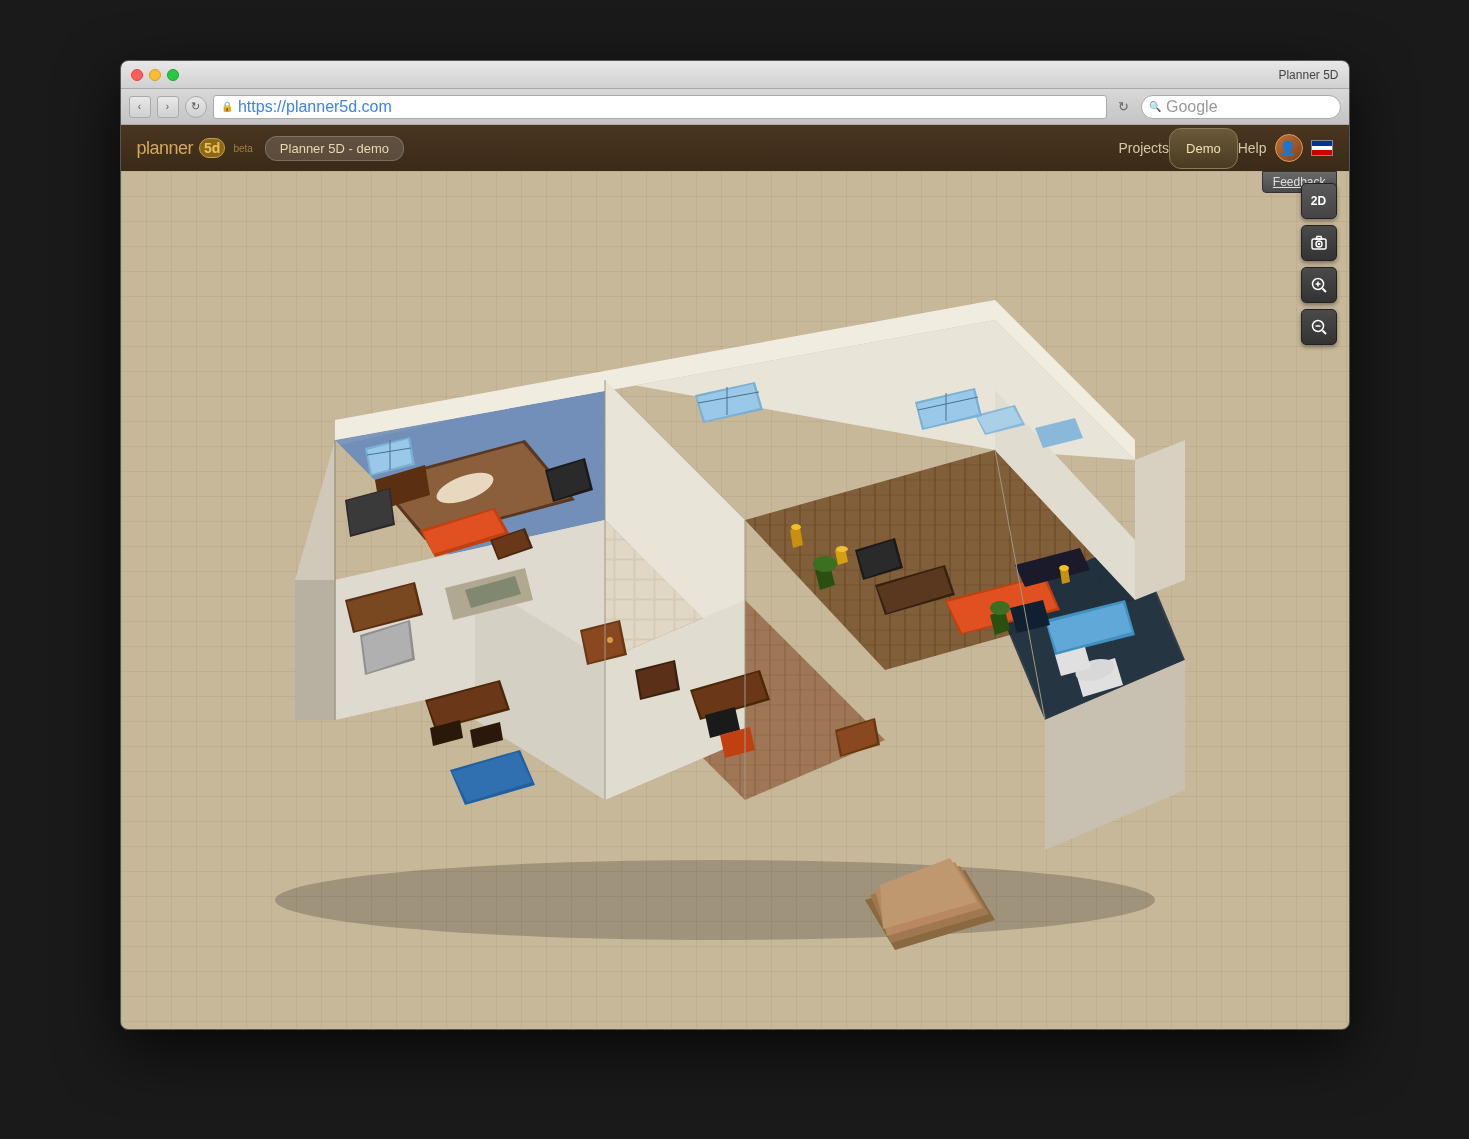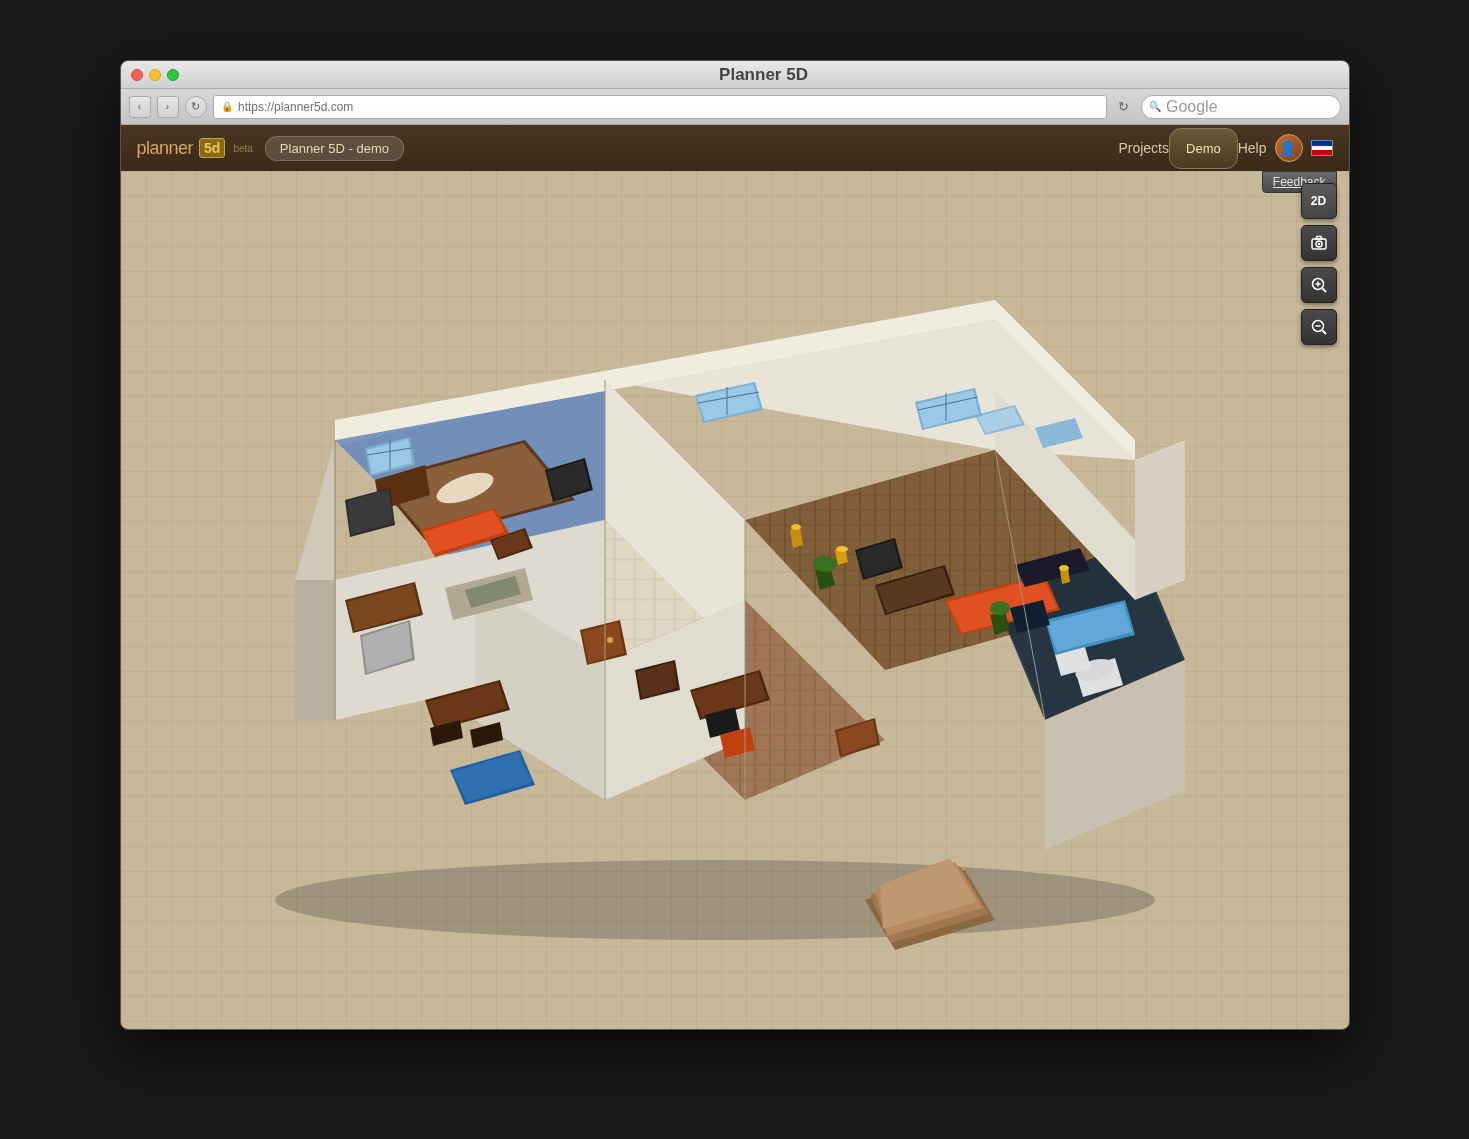--- a/index.html
+++ b/index.html
@@ -42,24 +42,24 @@
     .win-btn {
       width: 12px;
       height: 12px;
       border-radius: 50%;
     }
     .win-btn.close { background: #ff5f57; border: 1px solid #e0443e; }
     .win-btn.minimize { background: #febc2e; border: 1px solid #d4a12a; }
     .win-btn.maximize { background: #28c840; border: 1px solid #1fa234; }
     .window-title {
       flex: 1;
-      text-align: center;
-      font-size: 17px;
+      text-align: right;
+      font-size: 12px;
       color: #444;
-      font-weight: 700;
+      font-weight: 400;
     }
 
     
     .browser-toolbar {
       height: 36px;
       background: linear-gradient(to bottom, #d8d8d8, #c4c4c4);
       display: flex;
       align-items: center;
       padding: 0 8px;
       gap: 6px;
@@ -101,22 +101,22 @@
       display: flex;
       align-items: center;
       padding: 0 8px;
       gap: 4px;
     }
     .address-bar .lock-icon {
       font-size: 10px;
       color: #888;
     }
     .address-text {
-      font-size: 12px;
-      color: #737373;
+      font-size: 16px;
+      color: #3b82f6;
     }
     .search-bar {
       width: 200px;
       height: 24px;
       border: 1px solid #aaa;
       border-radius: 12px;
       background: white;
       display: flex;
       align-items: center;
       padding: 0 8px;
@@ -158,21 +158,21 @@
     }
     .logo-text {
       color: #d4a860;
       font-size: 18px;
       font-weight: 300;
       letter-spacing: -0.5px;
     }
     .logo-5d {
       background: #8B6914;
       border: 1px solid #c4a050;
-      border-radius: 3px;
+      border-radius: 10px;
       padding: 1px 4px;
       font-size: 14px;
       font-weight: bold;
       color: #f0c060;
     }
     .beta-badge {
       color: #a08040;
       font-size: 10px;
       margin-left: 2px;
     }

